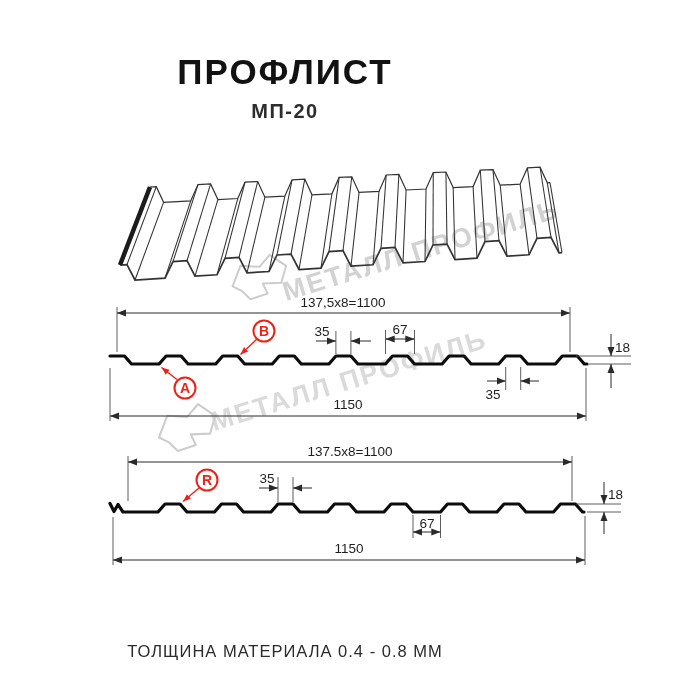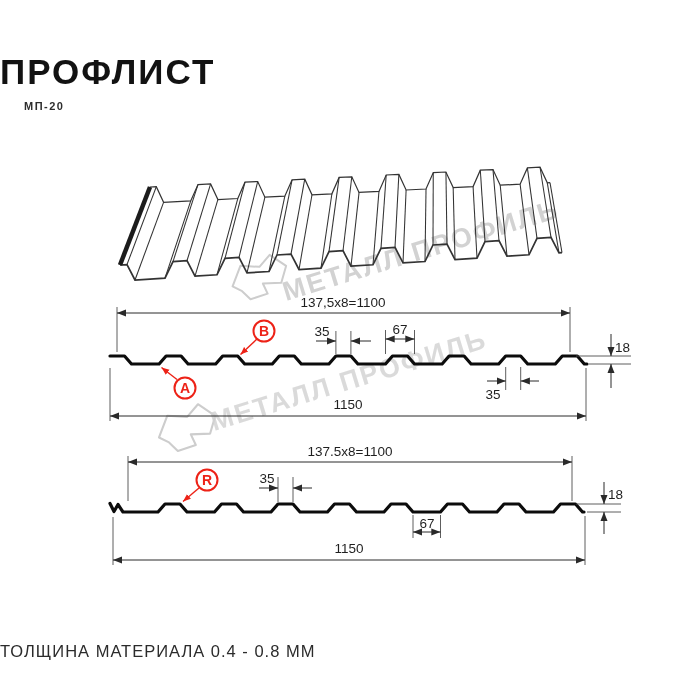--- a/index.html
+++ b/index.html
@@ -1,22 +1,22 @@
 <!DOCTYPE html>
 <html><head>
 <meta charset="utf-8">
 <style>
   html,body{margin:0;padding:0;}
   body{
     width:700px;height:700px;position:relative;background:#ffffff;overflow:hidden;
     font-family:"Liberation Sans",sans-serif;
   }
-  .overlay-text{position:absolute;left:0;width:570px;text-align:left;color:#141414;}
+  .overlay-text{position:absolute;left:0;width:570px;text-align:center;color:#141414;}
   .title{top:52px;font-size:35px;font-weight:700;letter-spacing:2px;color:#121212;}
-  .subtitle{top:100px;font-size:11px;font-weight:700;letter-spacing:1.5px;color:#2d2d2d;padding-left:24px;}
+  .subtitle{top:100px;font-size:20px;font-weight:700;letter-spacing:1.5px;color:#2d2d2d;}
   .footer-note{top:642px;font-size:16.5px;font-weight:400;letter-spacing:1px;color:#2b2b2b;}
   svg{position:absolute;top:0;left:0;}
   svg text{font-family:"Liberation Sans",sans-serif;fill:#1f1f1f;font-size:13.5px;}
   .dim-line{stroke:#2a2a2a;stroke-width:1;fill:none;}
   .ext-line{stroke:#4c4c4c;stroke-width:0.9;fill:none;}
   .profile{stroke:#0c0c0c;stroke-width:3.2;fill:none;stroke-linejoin:round;stroke-linecap:round;}
   .red-circle{stroke:#ed2217;stroke-width:2;fill:none;}
   .red-leader{stroke:#ed2217;stroke-width:1.4;fill:none;}
   .red-letter{fill:#ed2217;font-weight:700;font-size:14px;text-anchor:middle;}
   .wm{fill:#d2d2d2;font-weight:700;letter-spacing:2px;font-size:27px;}

